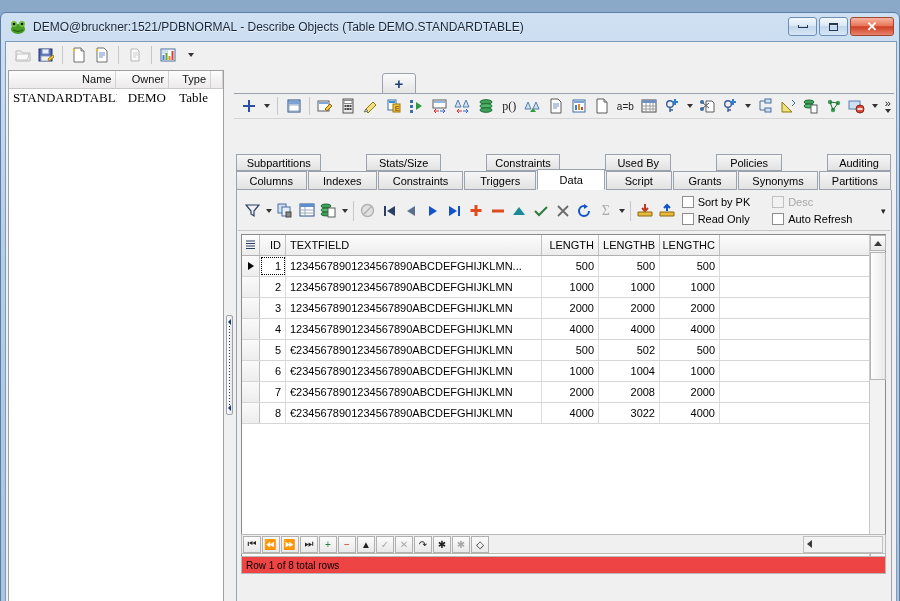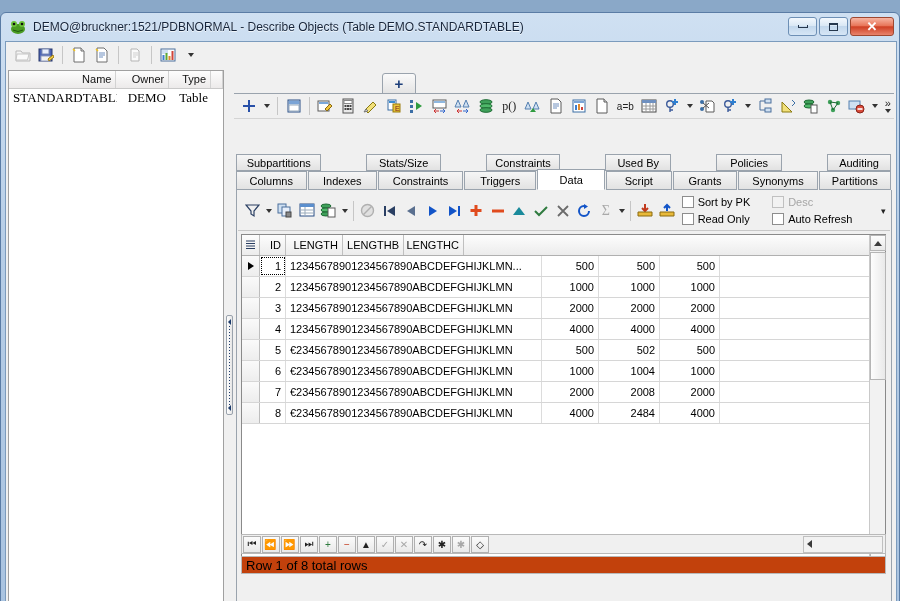--- a/index.html
+++ b/index.html
@@ -229,21 +229,21 @@
   #navbar { position:absolute; left:4px; top:344px; width:645px; height:20px;
     background:#f0f0f0; border:1px solid #b9b9b9; display:flex; align-items:center; padding-left:1px; }
   .nbtn { width:18px;height:17px; margin-right:1px;
     background:linear-gradient(180deg,#fbfbfb,#e9e9e9); border:1px solid #b0b0b0;
     display:flex;align-items:center;justify-content:center; font-size:10px; color:#222; }
   #navspacer { flex:1; }
   #navhscroll { width:80px; height:17px; margin-right:2px; background:#f2f2f2;
     border:1px solid #c0c0c0; display:flex; align-items:center; }
   
   #gridstatus { position:absolute; left:4px; top:366px; width:645px; height:18px;
-    border:1px solid #b9b9b9; background:#c2410c; font-size:13px; color:#000;
+    border:1px solid #b9b9b9; background:#ef4444; font-size:10px; color:#000;
     display:flex; align-items:center; padding-left:4px; }
 
   
   #statusbar { position:absolute; left:0; top:538px; width:890px; height:28px;
      background:#f0f0f0; display:flex; align-items:center; }
   .sbcell { height:18px; border:1px solid #b9b9b9; background:#f0f0f0;
      font-size:11px; color:#000; display:flex; align-items:center; padding:0 4px; }
 
   
   svg { display:block; }
@@ -761,20 +761,21 @@
         </div>
 
         <div id="gridwrap">
           <div id="gridhead">
             <div class="hc col-sel">
               <svg width="11" height="11" viewBox="0 0 11 11">
                 <path d="M1 1h9M1 3.5h9M1 6h9M1 8.5h9" stroke="#2a3f63" stroke-width="1.2"></path>
               </svg>
             </div>
             <div class="hc col-id">ID</div>
+            <div class="hc col-txt">TEXTFIELD</div>
             <div class="hc col-len">LENGTH</div>
             <div class="hc col-lenb">LENGTHB</div>
             <div class="hc col-lenc">LENGTHC</div>
           </div>
           <div id="gridbody">
               <div class="grow">
                 <div class="gc col-sel">
                   <div class="rowptr"></div>
                 </div>
                 <div class="gc col-id cell-focus">1</div>
@@ -829,21 +830,21 @@
                 <div class="gc col-txt">€2345678901234567890ABCDEFGHIJKLMN</div>
                 <div class="gc col-len">2000</div>
                 <div class="gc col-lenb">2008</div>
                 <div class="gc col-lenc">2000</div>
               </div>
               <div class="grow">
                 <div class="gc col-sel"></div>
                 <div class="gc col-id">8</div>
                 <div class="gc col-txt">€2345678901234567890ABCDEFGHIJKLMN</div>
                 <div class="gc col-len">4000</div>
-                <div class="gc col-lenb">2484</div>
+                <div class="gc col-lenb">3022</div>
                 <div class="gc col-lenc">4000</div>
               </div>
             </div>
 
           <div id="gvscroll">
             <div class="sbbtn" style="position:absolute;top:0;left:0">
                 <div class="tri-up"></div>
               </div>
             <div class="sbthumb" style="top:17px;height:128px"></div>
             <div class="sbbtn" style="position:absolute;bottom:0;left:0">

